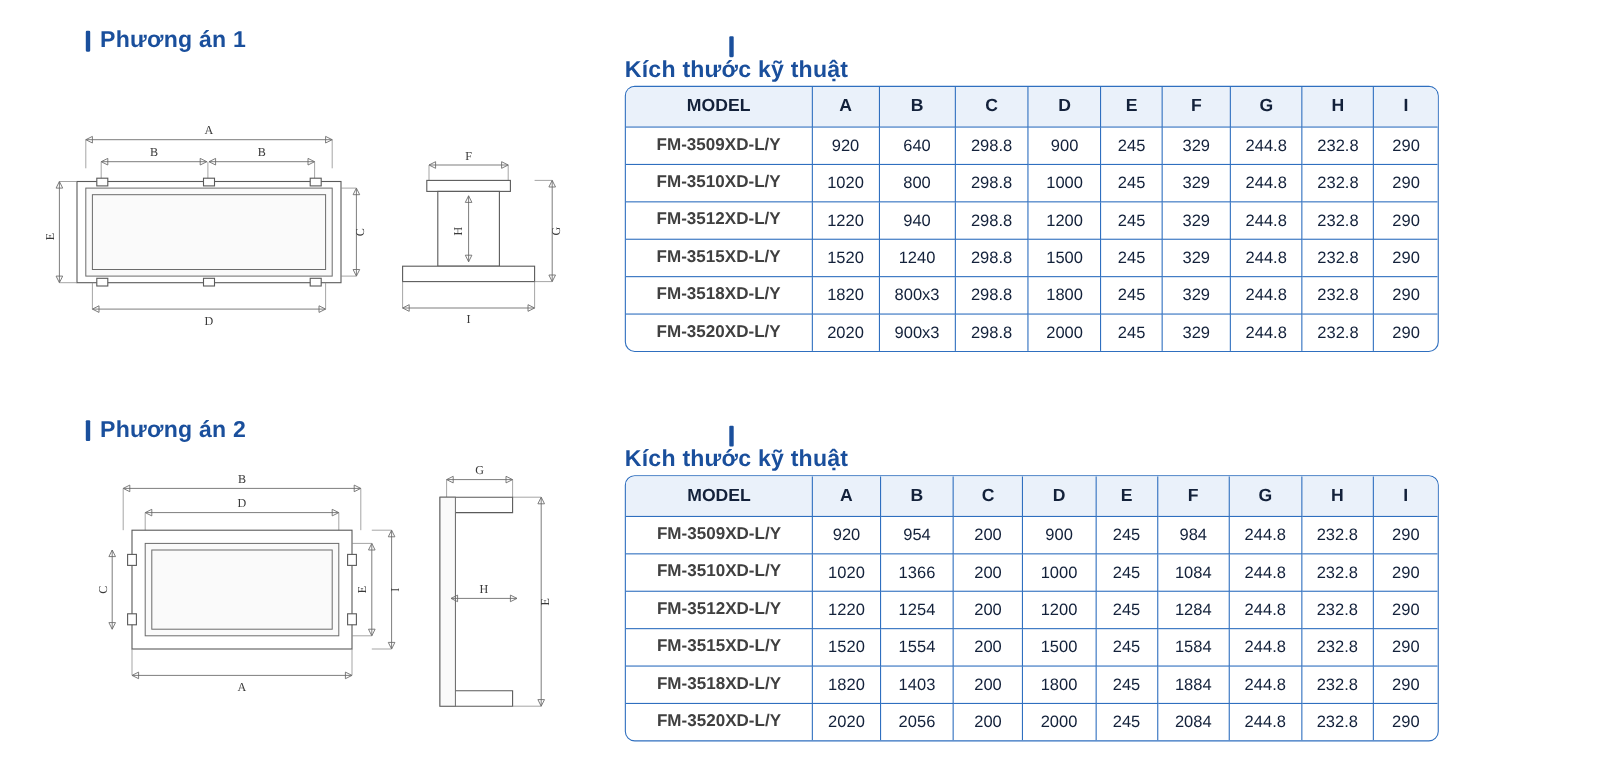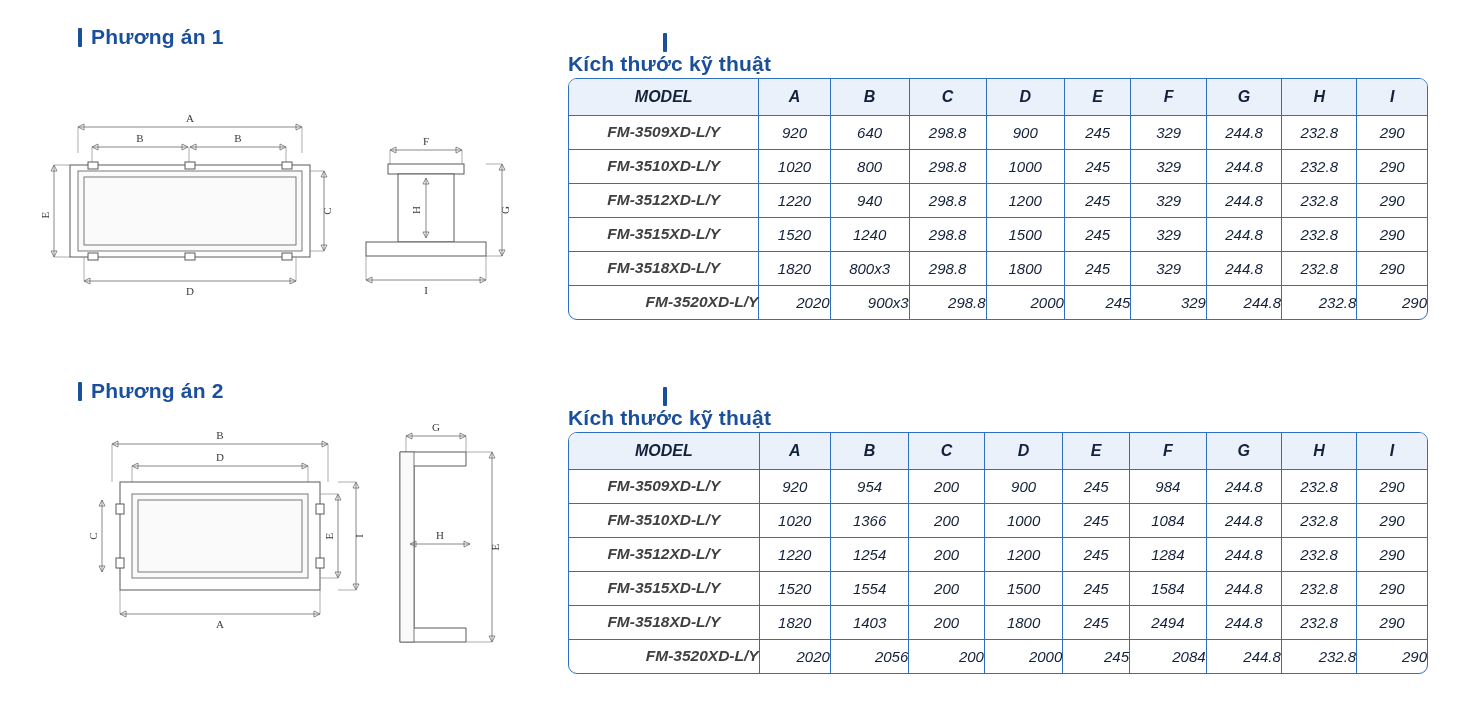--- a/index.html
+++ b/index.html
@@ -59,43 +59,42 @@
     top: 33px;
     left: 8px;
     flex-direction: column;
   }
 
   
   .table-wrap {
     position: absolute;
     top: 78px;
     left: 8px;
-    width: 860px;
+    width: 740px;
     border: 1px solid #2f6fbf;
     border-radius: 9px;
     overflow: hidden;
     background: #ffffff;
     box-sizing: border-box;
-    font-style: italic;
   }
   table {
     border-collapse: collapse;
     width: 100%;
     font-size: 15px;
   }
   th, td {
     border-right: 1px solid #2f6fbf;
     border-bottom: 1px solid #2f6fbf;
     text-align: center;
     padding: 0;
     height: 34px;
     box-sizing: border-box;
     white-space: nowrap;
   }
-  tr:last-child td { border-bottom: none; text-align: right; }
+  tr:last-child td { border-bottom: none; }
   th:last-child, td:last-child { border-right: none; }
   thead th {
     background: #eaf1fa;
     font-weight: bold;
     font-size: 16px;
     color: #13213a;
     height: 36px;
   }
   td.model {
     font-weight: bold;
@@ -527,21 +526,21 @@
             <td class="num">232.8</td>
             <td class="num">290</td>
           </tr>
           <tr>
             <td class="model">FM-3518XD-L/Y</td>
             <td class="num">1820</td>
             <td class="num">1403</td>
             <td class="num">200</td>
             <td class="num">1800</td>
             <td class="num">245</td>
-            <td class="num">2494</td>
+            <td class="num">1884</td>
             <td class="num">244.8</td>
             <td class="num">232.8</td>
             <td class="num">290</td>
           </tr>
           <tr>
             <td class="model">FM-3520XD-L/Y</td>
             <td class="num">2020</td>
             <td class="num">2056</td>
             <td class="num">200</td>
             <td class="num">2000</td>

